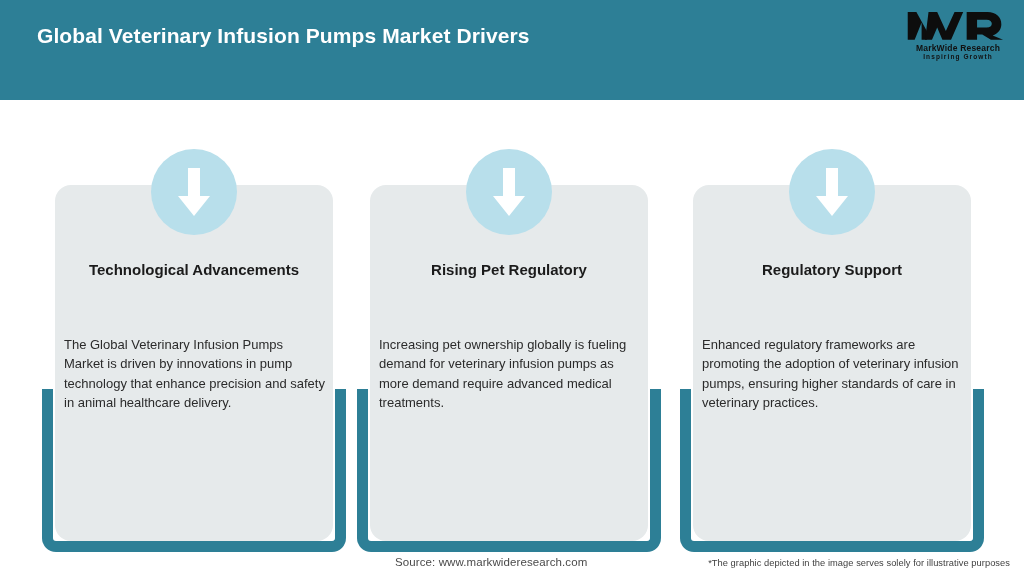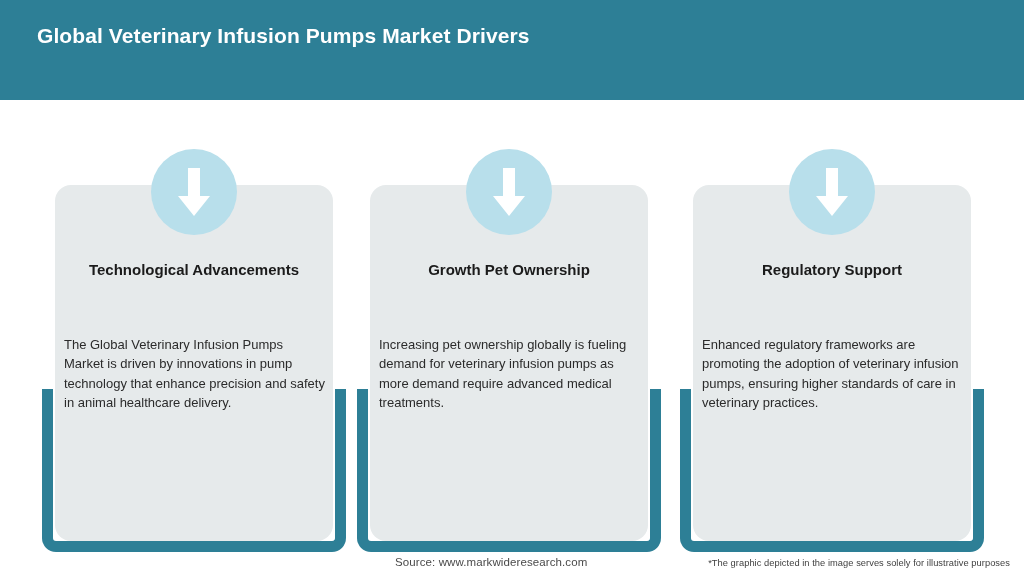--- a/index.html
+++ b/index.html
@@ -177,20 +177,34 @@
     letter-spacing: 0.05px;
     white-space: nowrap;
   }
 </style>
 </head>
 <body>
 
 <div class="header">
   <div class="header-title">Global Veterinary Infusion Pumps Market Drivers</div>
 
+  <div class="logo">
+    <svg class="logo-mark" viewBox="0 0 120 38" aria-hidden="true">
+      <g fill="#0d0d0d">
+
+        <polygon points="2,36 2,4 12,4 24,26 24,36 18,36 18,16 10,36"></polygon>
+
+        <polygon points="26,4 36,4 46,26 56,4 66,4 52,36 42,36 36,22 30,36 22,36"></polygon>
+
+        <path d="M70,4 L94,4 C104,4 110,10 110,18 C110,24 106,29 100,31 L112,36 L98,36 L88,30 L82,30 L82,36 L70,36 Z M82,13 L82,22 L93,22 C97,22 99,20 99,17.5 C99,15 97,13 93,13 Z"></path>
+      </g>
+    </svg>
+    <span class="logo-name">MarkWide Research</span>
+    <span class="logo-tag">Inspiring Growth</span>
+  </div>
 </div>
 
 <div class="cards">
 
   <div class="card-wrap c0">
     <div class="bracket"></div>
     <div class="panel"></div>
     <div class="badge">
       <svg viewBox="0 0 38 52" aria-hidden="true">
         <polygon fill="#ffffff" points="13,2 25,2 25,30 35,30 19,50 3,30 13,30"></polygon>
@@ -201,21 +215,21 @@
   </div>
 
   <div class="card-wrap c1">
     <div class="bracket"></div>
     <div class="panel"></div>
     <div class="badge">
       <svg viewBox="0 0 38 52" aria-hidden="true">
         <polygon fill="#ffffff" points="13,2 25,2 25,30 35,30 19,50 3,30 13,30"></polygon>
       </svg>
     </div>
-    <div class="card-title">Growth Pet Ownership</div>
+    <div class="card-title">Rising Pet Regulatory</div>
     <div class="card-body">Increasing pet ownership globally is fueling demand for veterinary infusion pumps as more demand require advanced medical treatments.</div>
   </div>
 
   <div class="card-wrap c2">
     <div class="bracket"></div>
     <div class="panel"></div>
     <div class="badge">
       <svg viewBox="0 0 38 52" aria-hidden="true">
         <polygon fill="#ffffff" points="13,2 25,2 25,30 35,30 19,50 3,30 13,30"></polygon>
       </svg>

